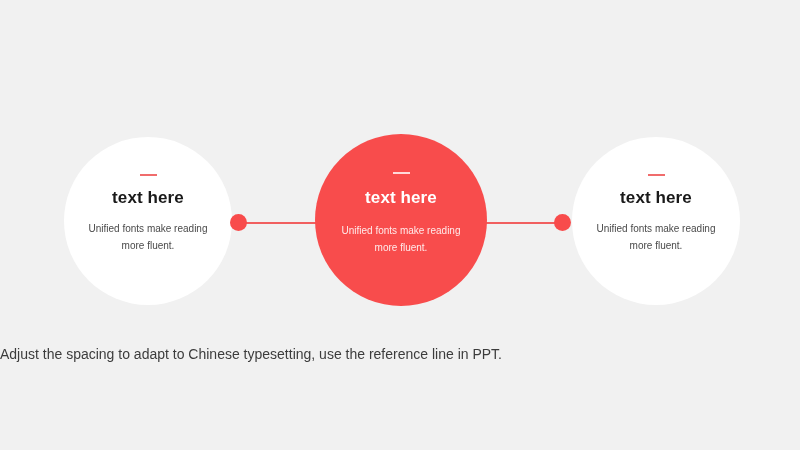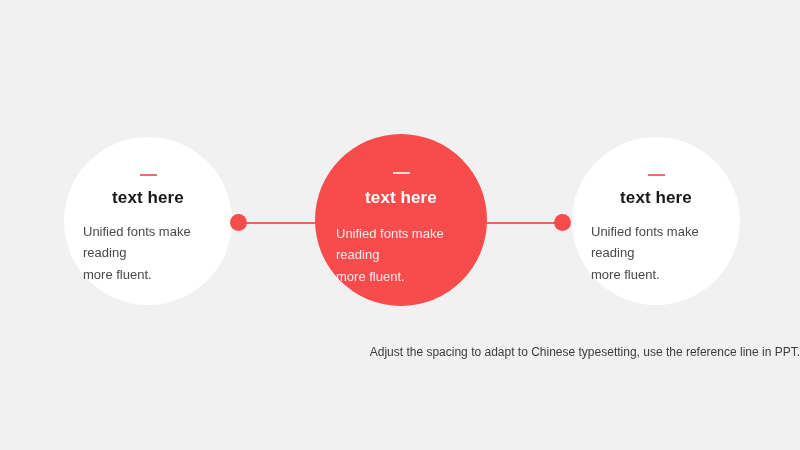--- a/index.html
+++ b/index.html
@@ -85,36 +85,37 @@
     font-size: 17px;
     font-weight: bold;
     color: #1a1a1a;
     letter-spacing: 0.1px;
     margin: 0 0 15px 0;
     line-height: 1;
   }
   .circle.c-center .c-title { color: #ffffff; margin-bottom: 17px; }
 
   .c-body {
-    font-size: 13px;
+    font-size: 10px;
     line-height: 1.65;
     color: #4a4a4a;
+    text-align: center;
     width: 130px;
     margin: 0;
   }
   .circle.c-center .c-body { color: #ffeaea; }
 
   
   .caption {
     position: absolute;
     left: 0;
     top: 340px;
     width: 800px;
-    text-align: right;
-    font-size: 12px;
+    text-align: left;
+    font-size: 14px;
     line-height: 2.05;
     color: #3c3c3c;
   }
   .caption p { margin: 0; }
 </style>
 </head>
 <body>
 
 <div class="slide">
 

